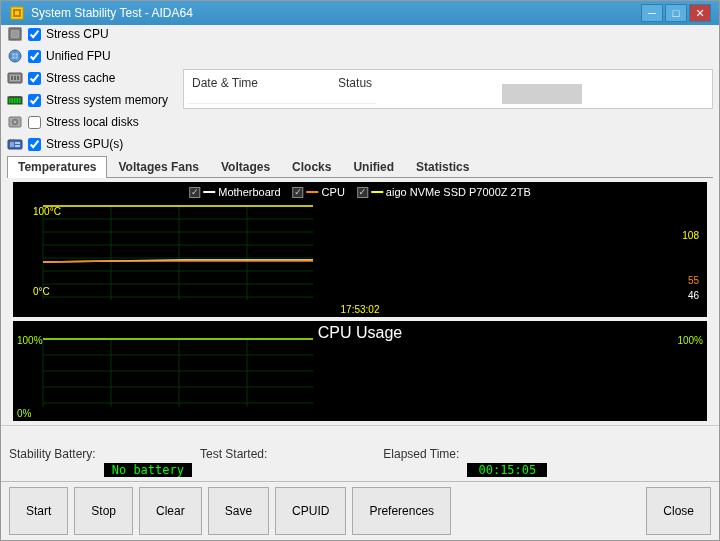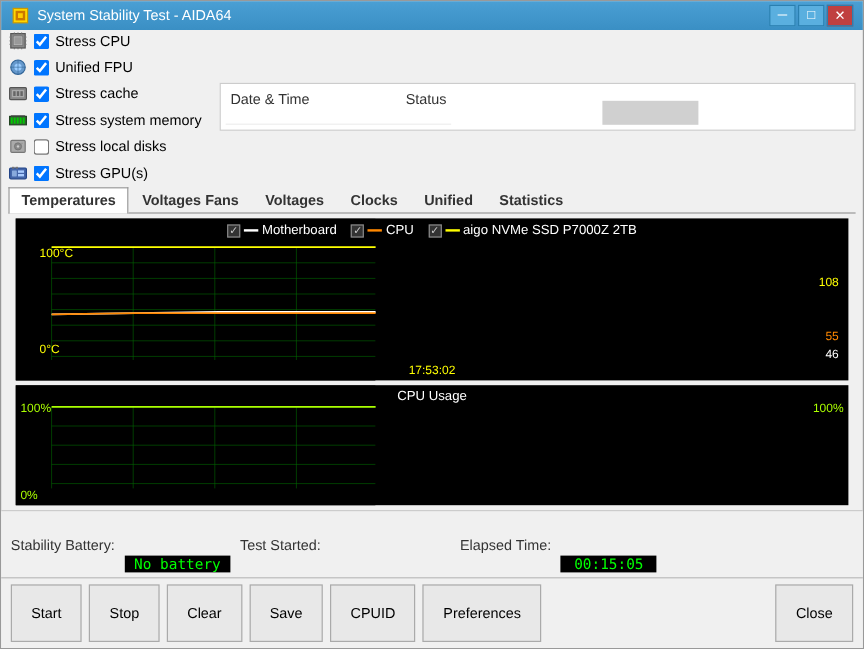--- a/index.html
+++ b/index.html
@@ -238,21 +238,21 @@
       position: relative;
       height: 100px;
       overflow: hidden;
     }
     .chart-title {
       position: absolute;
       top: 3px;
       left: 50%;
       transform: translateX(-50%);
       color: white;
-      font-size: 11px;
+      font-size: 16px;
       white-space: nowrap;
     }
 
     .bottom-bar {
       display: flex;
       align-items: center;
       padding: 4px 8px;
       background: #f0f0f0;
       border-top: 1px solid #ccc;
       gap: 8px;

